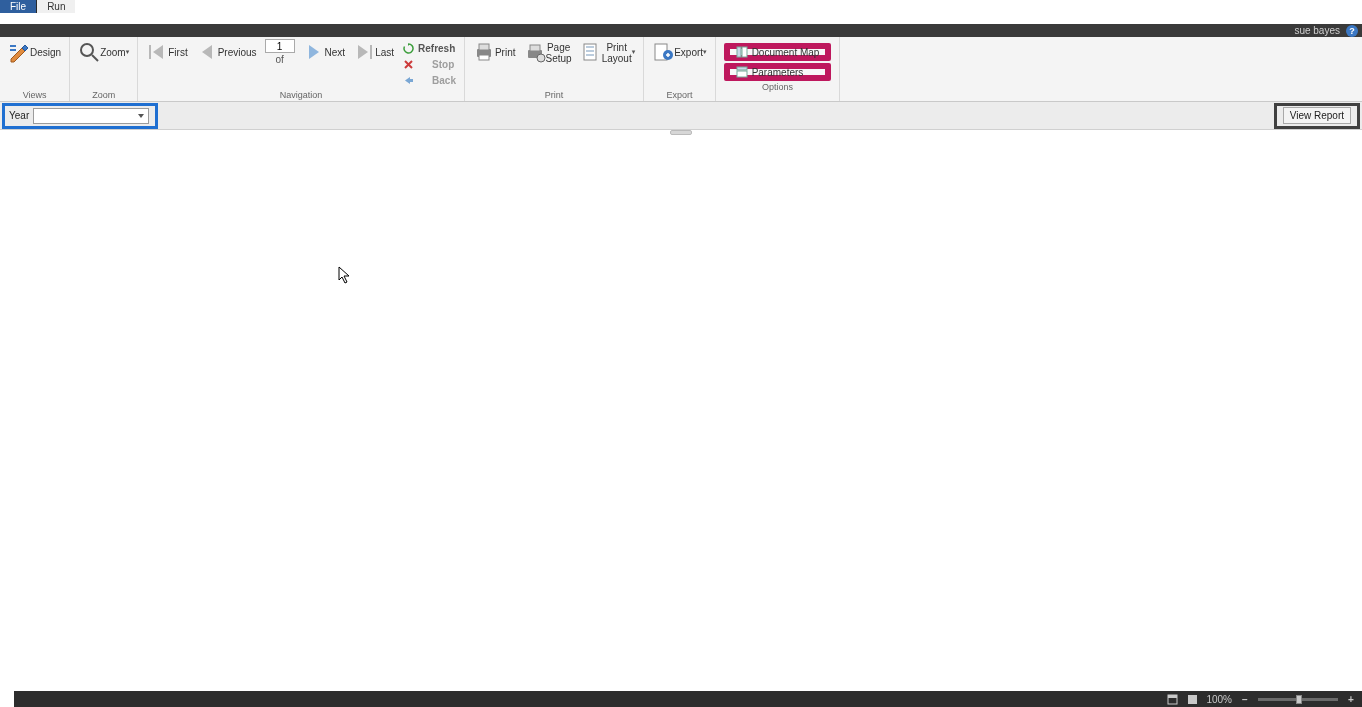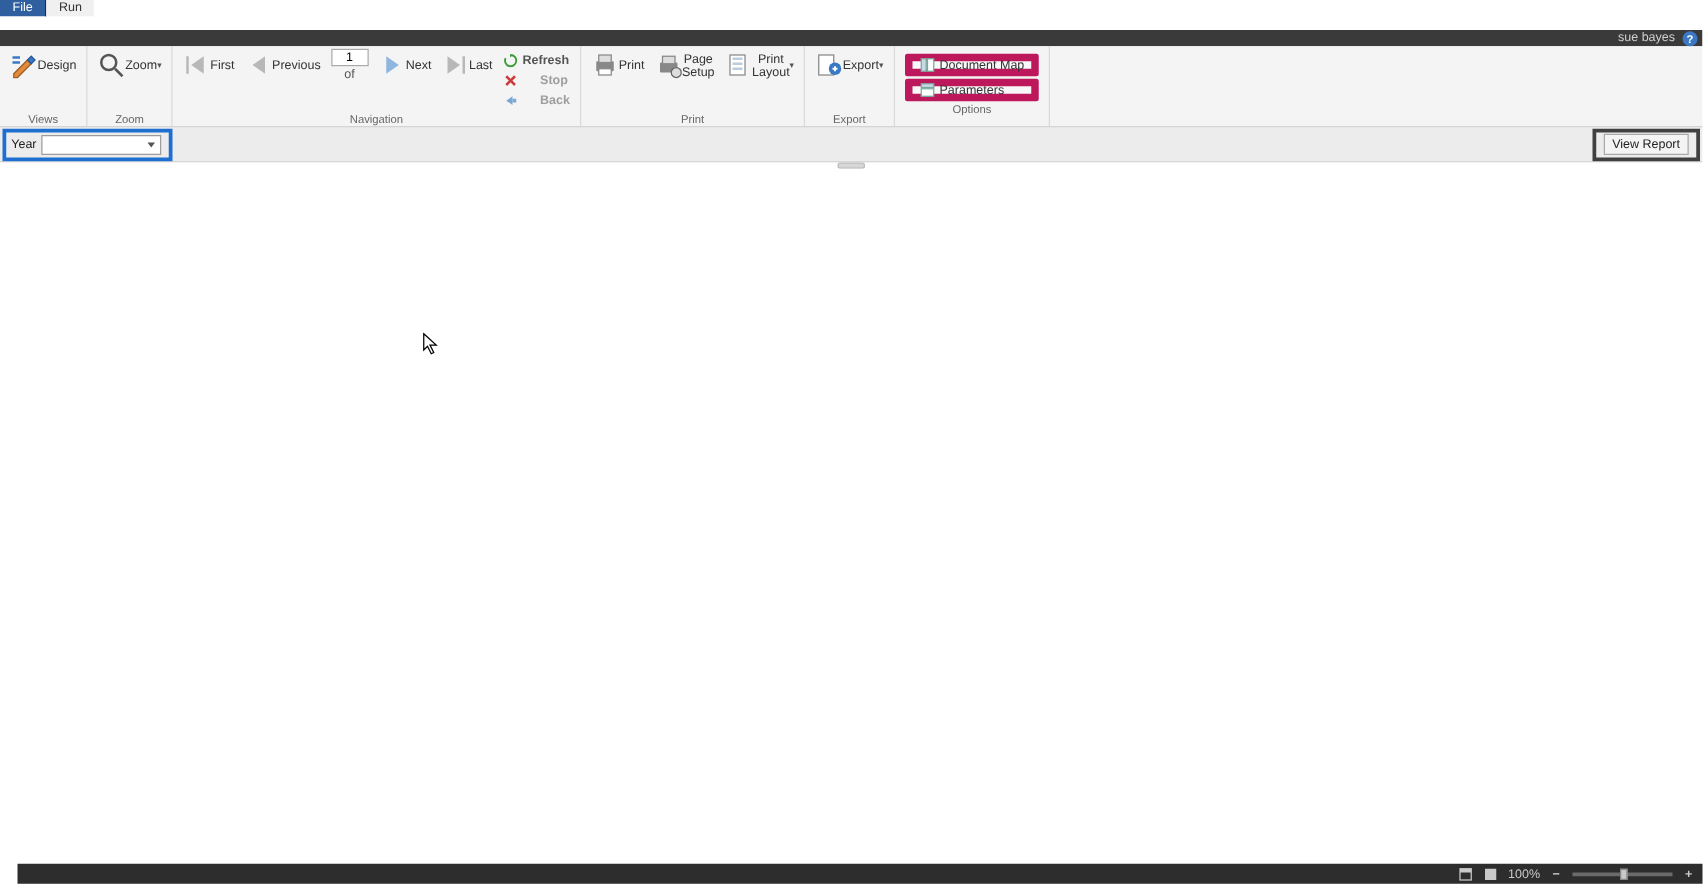--- a/index.html
+++ b/index.html
@@ -114,21 +114,21 @@
   padding: 0 2px 0 2px;
   font-size: 10px;
   position: relative;
 }
 .param-left {
   display: flex; align-items: center; gap: 4px;
   border: 3px solid #1f6fd1;
   padding: 2px 6px 2px 4px;
   height: 26px;
   background: #ececec;
-  width: 136px;
+  width: 156px;
 }
 .param-left .lbl { font-size: 10px; color: #222; }
 .param-select {
   flex: 1; height: 16px; border: 1px solid #9c9c9c; background: #fff;
   font-size: 10px; position: relative;
 }
 .param-select::after {
   content: ""; position: absolute; right: 4px; top: 5px;
   border-left: 3px solid transparent; border-right: 3px solid transparent;
   border-top: 4px solid #555;

